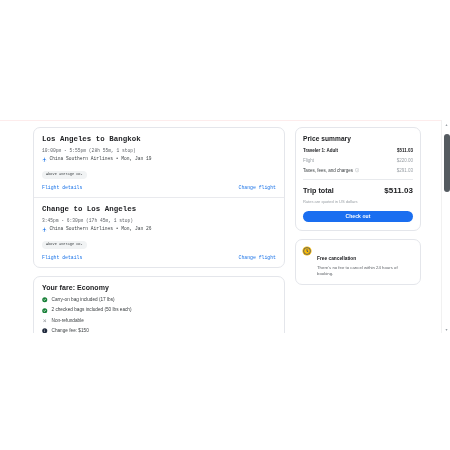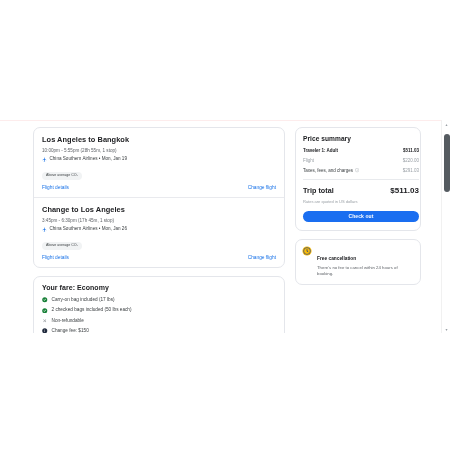--- a/index.html
+++ b/index.html
@@ -32,21 +32,21 @@
   .col-left { width: 252px; margin-left: 33px; display: flex; flex-direction: column; gap: 8px; }
   .col-right { width: 126px; display: flex; flex-direction: column; gap: 8px; }
 
   .card {
     background: #ffffff;
     border: 1px solid #e4e6eb;
     border-radius: 7px;
   }
 
   
-  .flight-card { padding: 0; }
+  .flight-card { padding: 0; font-family: Liberation Mono, monospace; }
   .seg { padding: 7px 8px 4px 8px; }
   .seg + .seg { border-top: 1px solid #e9eaee; }
 
   .seg-title {
     font-size: 7.4px; font-weight: bold; color: #202124;
     letter-spacing: .05px; line-height: 1.25;
   }
   .seg-times {
     font-size: 4.6px; color: #5f6368; margin-top: 3.5px; line-height: 1.3;
   }
@@ -75,21 +75,21 @@
   
   .fare-card { padding: 7px 8px 8px 8px; }
   .fare-title { font-size: 7px; font-weight: bold; color: #202124; letter-spacing: .05px; }
   .fare-list { margin-top: 6px; display: flex; flex-direction: column; gap: 4.5px; }
   .fare-row { display: flex; align-items: center; gap: 4px; }
   .fare-ico { width: 5.5px; height: 5.5px; flex: 0 0 auto; }
   .fare-ico svg { display: block; width: 5.5px; height: 5.5px; }
   .fare-text { font-size: 4.7px; color: #3c4043; line-height: 1.25; }
 
   
-  .price-card { padding: 7px 1px 8px 7px; }
+  .price-card { padding: 7px 7px 8px 7px; }
   .price-title { font-size: 6.6px; font-weight: bold; color: #202124; letter-spacing: .05px; }
   .price-rows { margin-top: 5.5px; display: flex; flex-direction: column; gap: 4.5px; }
   .price-row { display: flex; justify-content: space-between; align-items: center; gap: 4px; }
   .pr-label { font-size: 4.5px; line-height: 1.25; display: flex; align-items: center; gap: 2px; }
   .pr-val { font-size: 4.5px; line-height: 1.25; white-space: nowrap; }
   .pr-strong .pr-label, .pr-strong .pr-val { color: #202124; font-weight: bold; }
   .pr-sub .pr-label { color: #9aa0a6; }
   .pr-sub .pr-val { color: #9aa0a6; }
   .pr-mid .pr-label { color: #3c4043; }
   .pr-mid .pr-val { color: #9aa0a6; }

